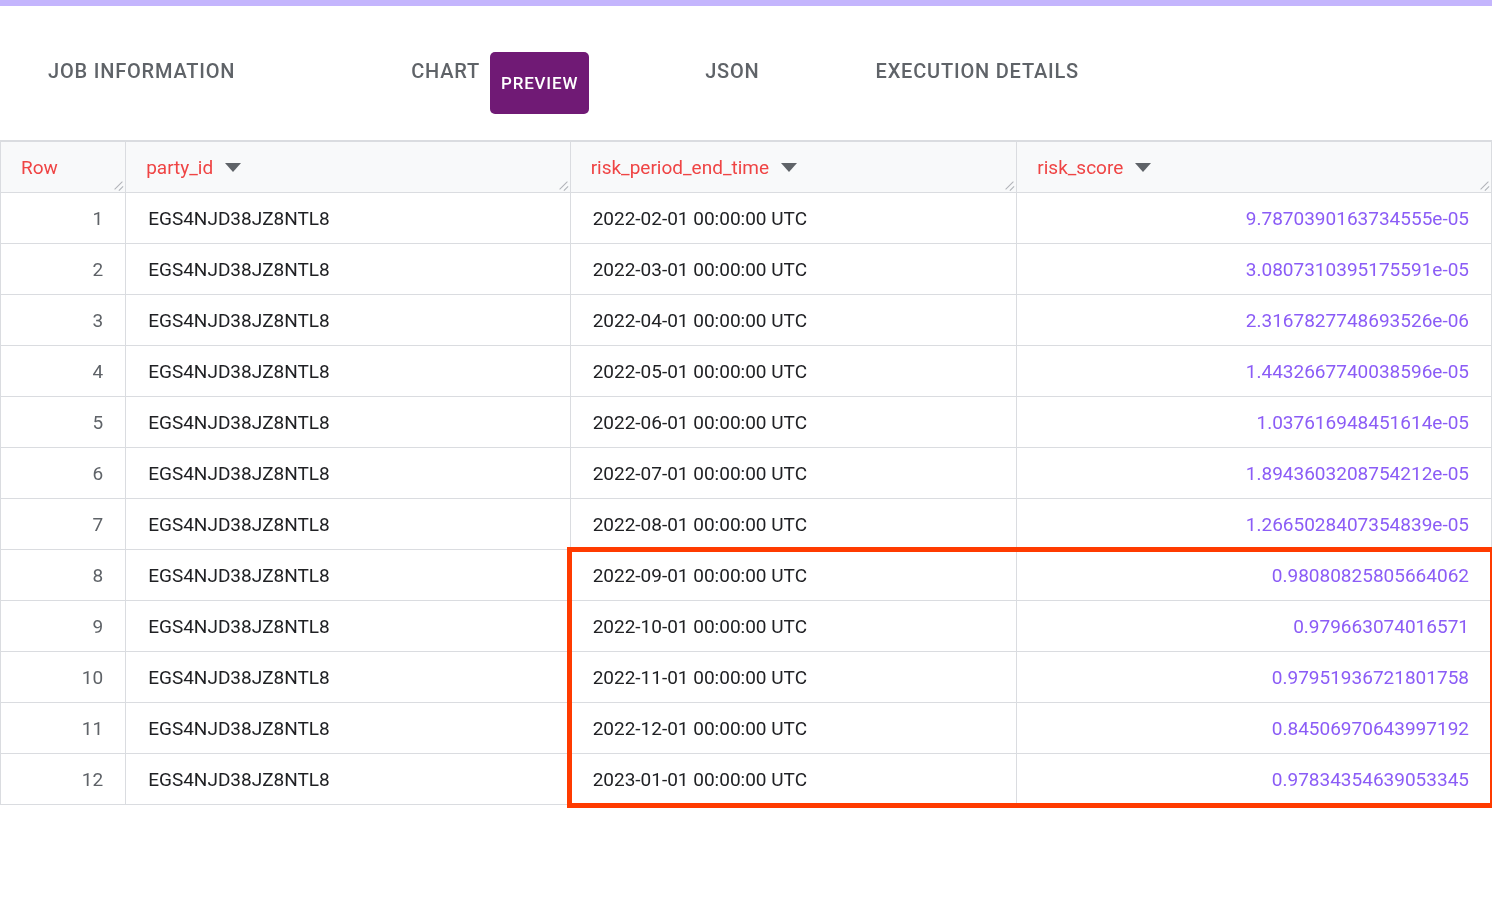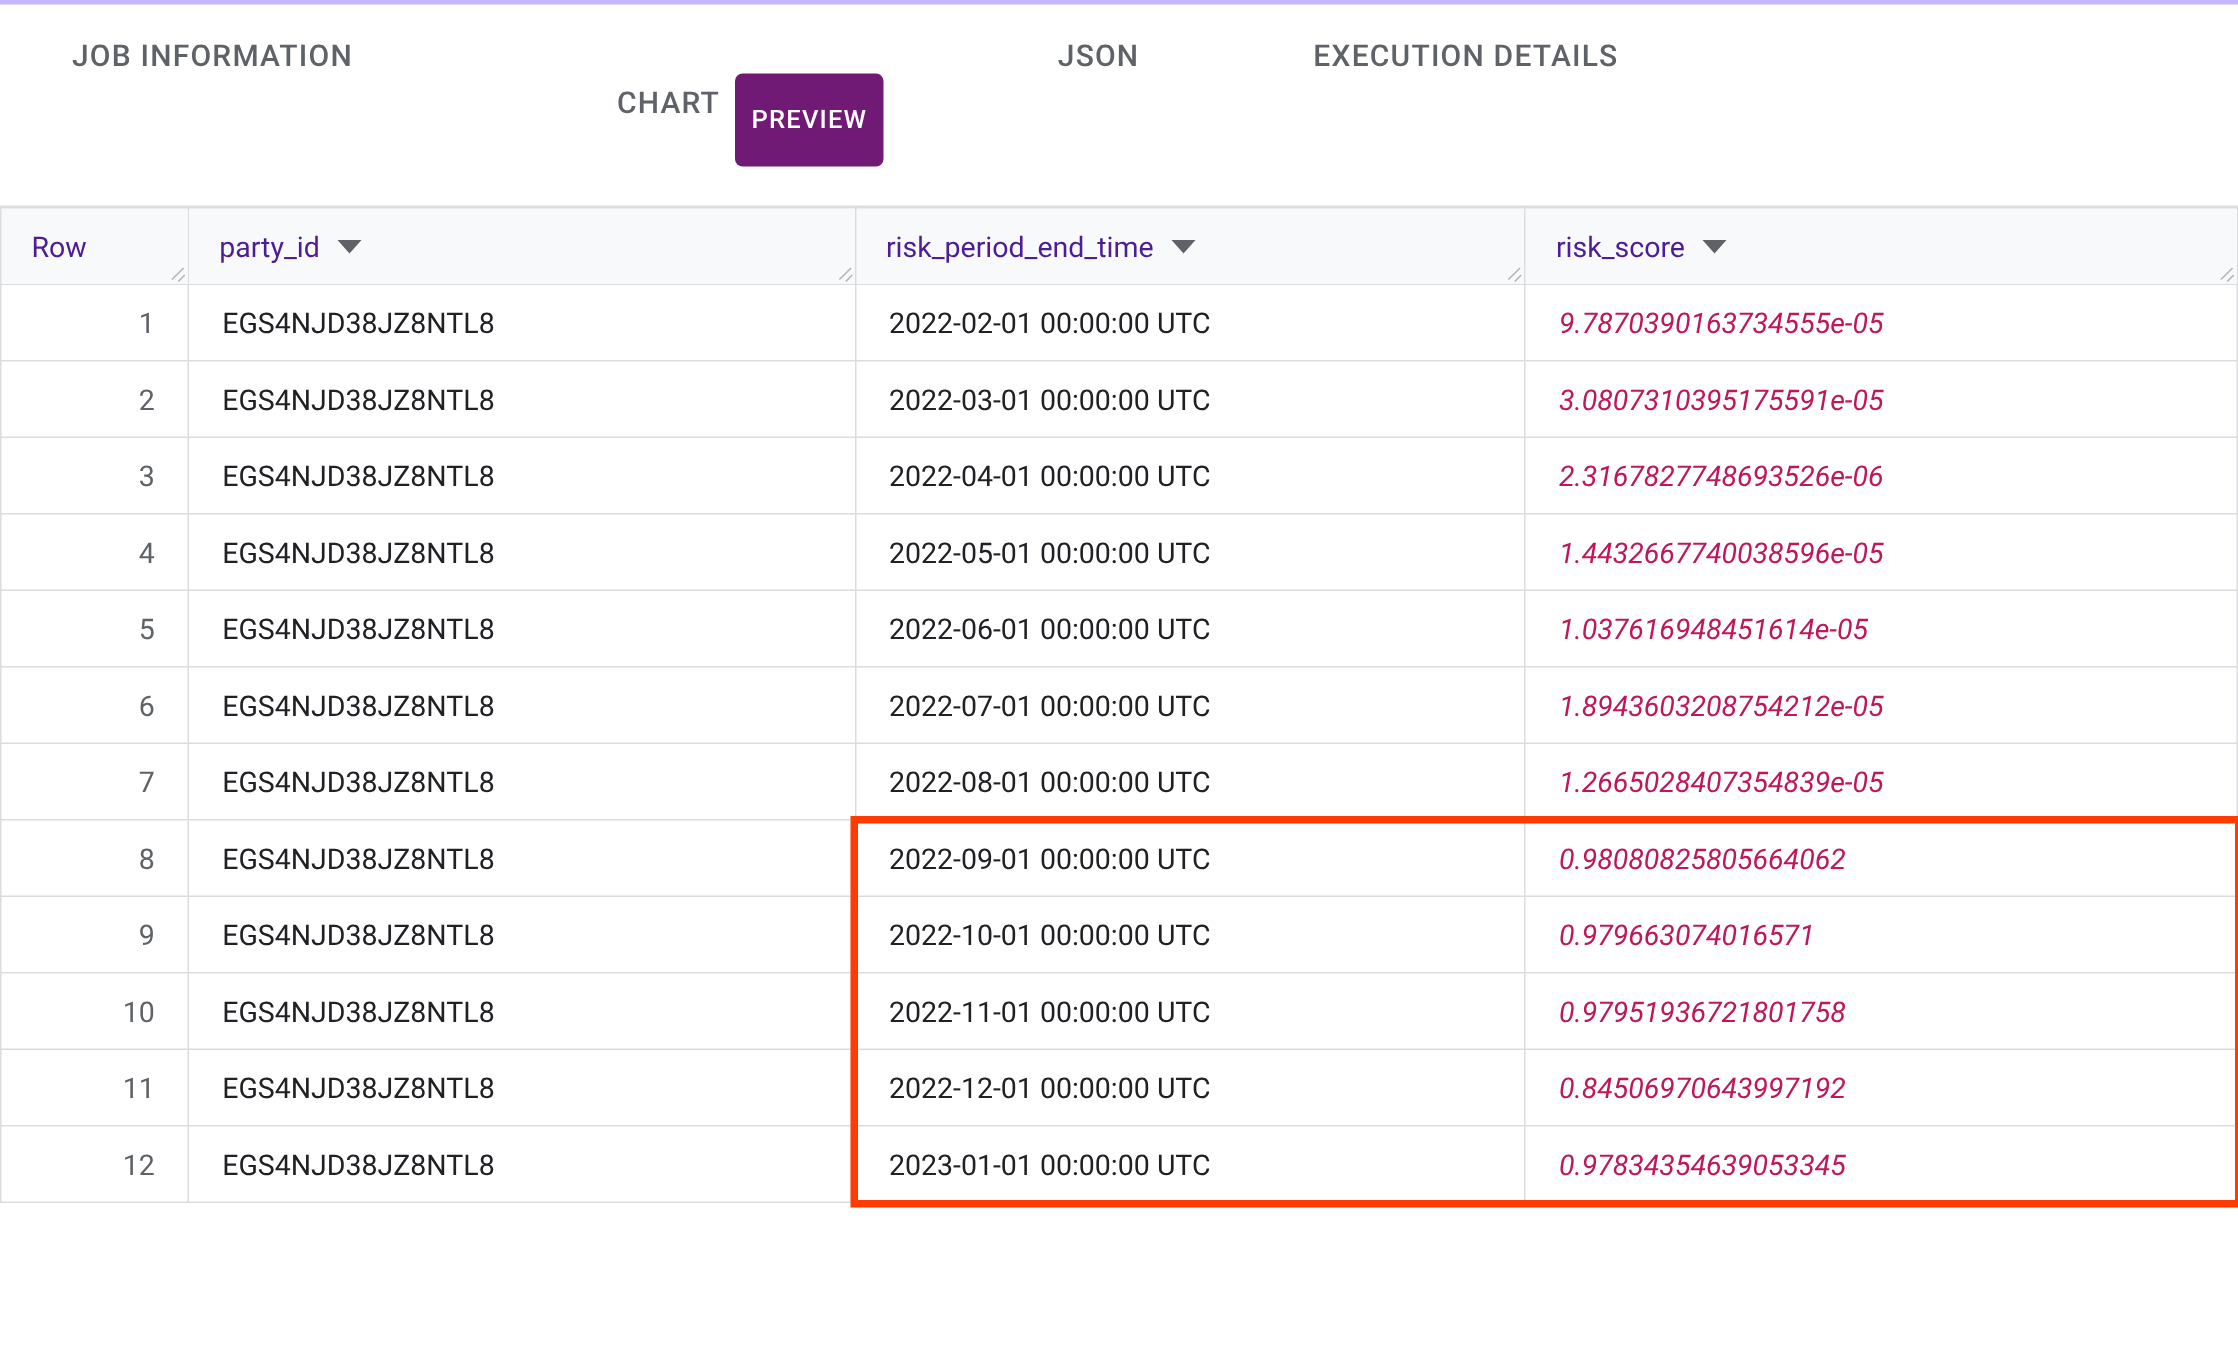--- a/index.html
+++ b/index.html
@@ -1,37 +1,37 @@
 <!DOCTYPE html>
 <html><head>
 <meta charset="utf-8">
 <style>
   * { box-sizing: border-box; margin: 0; padding: 0; }
   html, body { width: 1492px; height: 902px; font-family: "Google Sans", Roboto, Arial, sans-serif; background: #fff; color: #202124; }
   .page { width: 100%; }
   .title-area { padding: 18px 40px 28px 40px; }
   .title { font-size: 30px; font-weight: 400; color: #202124; letter-spacing: 0.2px; }
-  .tabbar { display: flex; align-items: flex-start; border-top: 3px solid #c4b5fd; border-bottom: 1px solid #dadce0; padding: 0 20px; }
+  .tabbar { display: flex; align-items: center; border-top: 6px solid #c4b5fd; border-bottom: 1px solid #dadce0; padding: 0 20px; }
   .tab { padding: 22px 28px; font-size: 20px; font-weight: 500; letter-spacing: 0.8px; color: #5f6368; cursor: pointer; display: flex; align-items: center; gap: 10px; border-bottom: 4px solid transparent; text-transform: uppercase; }
   .tab.active { color: #1a73e8; border-bottom-color: #1a73e8; }
   .badge { background: #701a75; color: #fff; font-size: 17px; font-weight: 500; padding: 21px 11px; border-radius: 5px; letter-spacing: 0.8px; margin-top: 24px; }
   .spacer { flex: 0 0 60px; }
   .table-wrap { position: relative; }
   table { border-collapse: collapse; width: 100%; table-layout: fixed; }
   th, td { border: 1px solid #dadce0; padding: 0; font-size: 19px; vertical-align: middle; height: 51px; }
-  th { background: #f8f9fa; color: #4c1d95; font-weight: 400; text-align: left; position: relative; }
+  th { background: #f8f9fa; color: #ef4444; font-weight: 400; text-align: left; position: relative; }
   th .hcell { padding: 0 20px; display: flex; align-items: center; gap: 12px; height: 100%; }
   th .resize-mark { position: absolute; right: 2px; bottom: 2px; width: 10px; height: 10px; }
   th .resize-mark::before, th .resize-mark::after { content: ""; position: absolute; background: #b0b3b8; height: 1px; transform: rotate(-45deg); }
   th .resize-mark::before { width: 11px; right: -1px; bottom: 4px; }
   th .resize-mark::after { width: 6px; right: -1px; bottom: 1px; }
   .arrow-down { width: 0; height: 0; border-left: 8px solid transparent; border-right: 8px solid transparent; border-top: 9px solid #5f6368; display: inline-block; }
   td .cell { padding: 0 22px; display: flex; align-items: center; height: 100%; }
   td.rownum .cell { justify-content: flex-end; color: #5f6368; padding-right: 22px; }
-  td.num .cell { color: #be185d; font-style: italic; }
+  td.num .cell { justify-content: flex-end; color: #8b5cf6; }
   col.c-row { width: 116px; }
   col.c-party { width: 412px; }
   col.c-time { width: 414px; }
   col.c-score { width: 440px; }
   .highlight-box { position: absolute; border: 5px solid #ff3b00; pointer-events: none; }
 </style>
 </head>
 <body>
 
 <div class="page">

